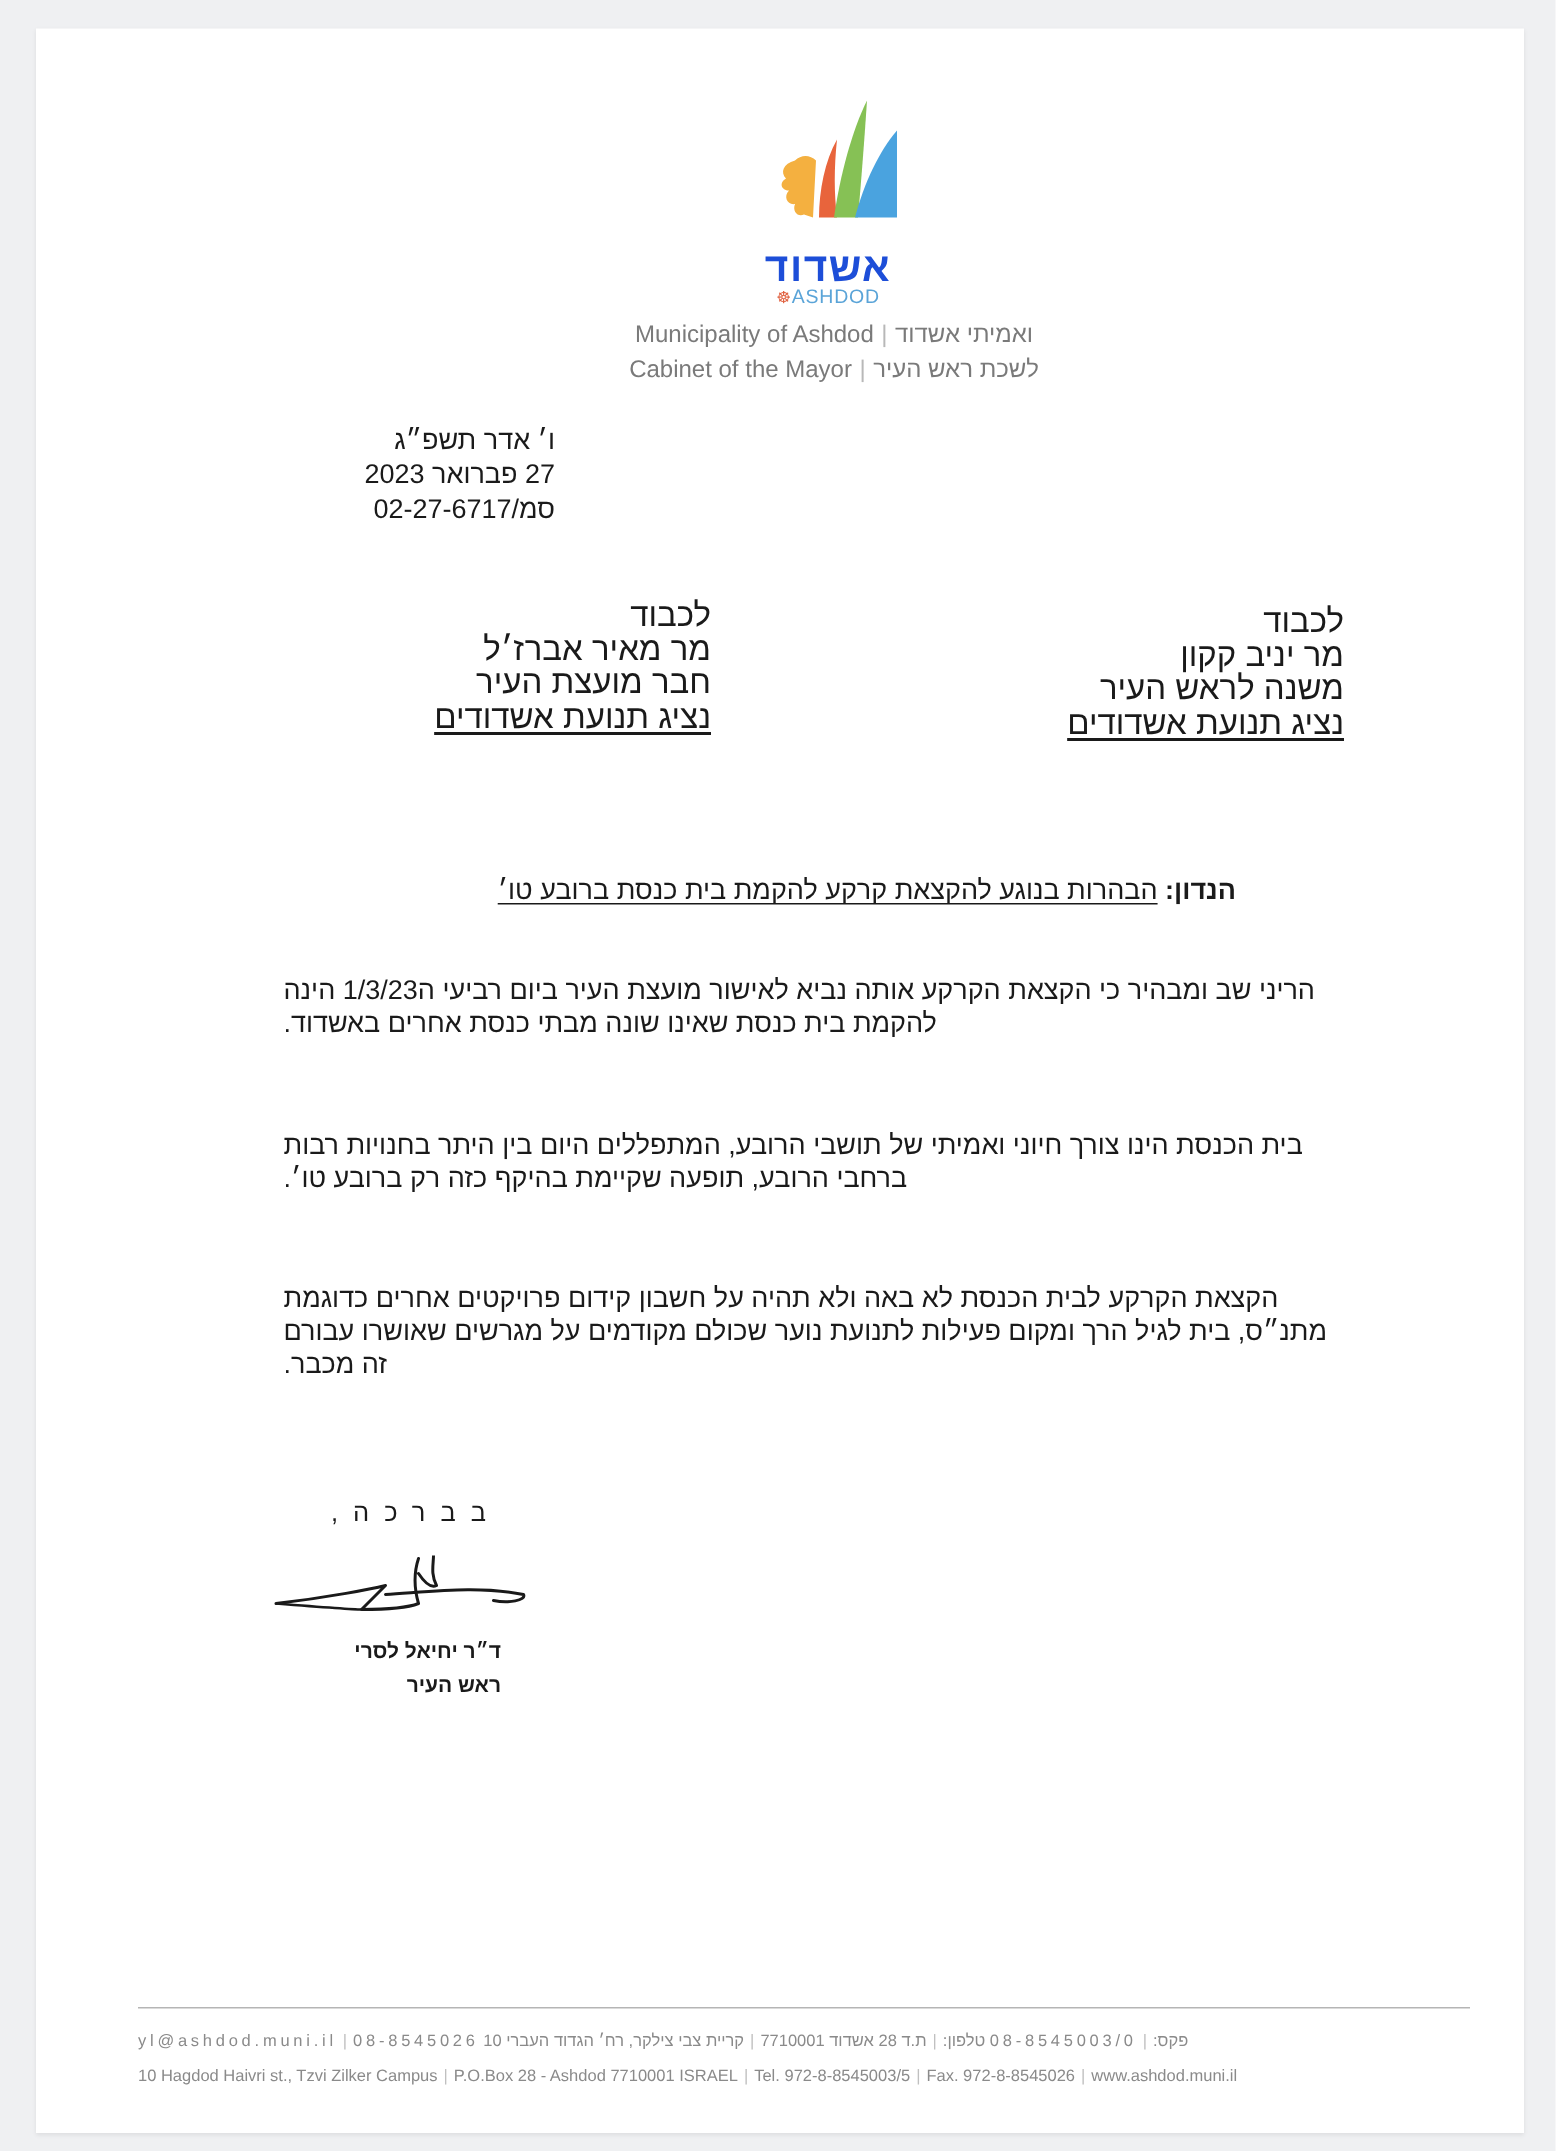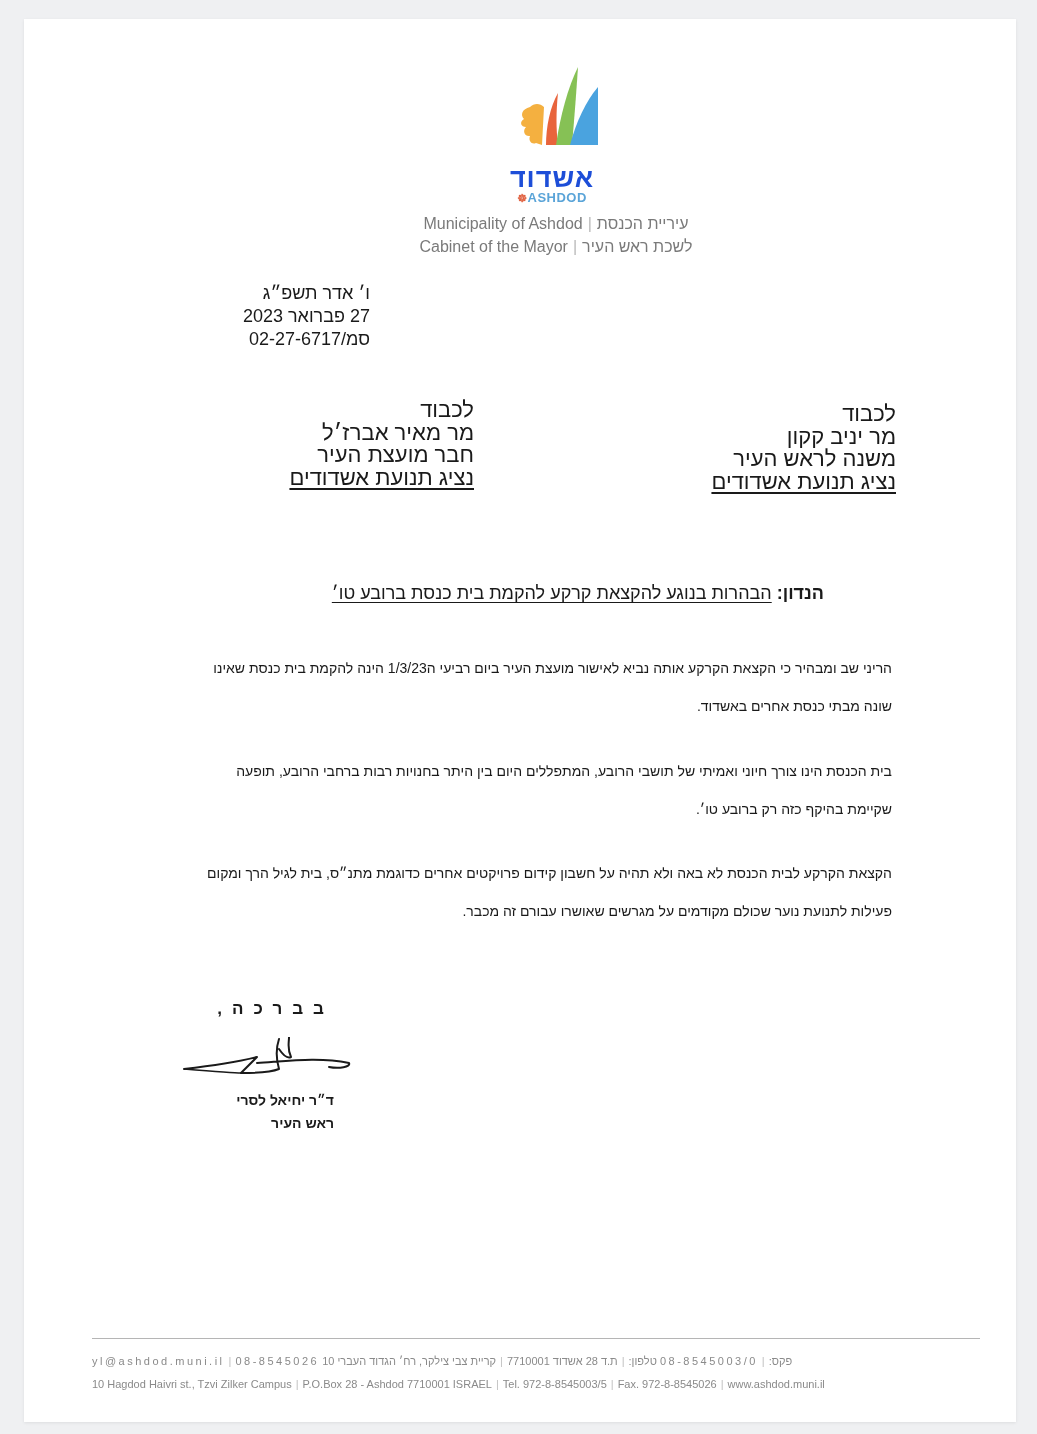--- a/index.html
+++ b/index.html
@@ -10,42 +10,42 @@
   .page {
     position:absolute; left:24px; top:19px; width:992px; height:1403px; background:#ffffff;
     box-shadow:0 1px 3px rgba(0,0,0,0.08);
   }
   .abs { position:absolute; }
   .rtl { direction:rtl; unicode-bidi:embed; }
 
   
   .logo { left:478px; top:48px; width:100px; height:140px; }
   .logo-he { position:absolute; left:0; top:96px; width:100px; text-align:center; color:#1d4ed8; font-weight:bold; font-size:27px; letter-spacing:1px; line-height:30px; }
-  .logo-en { position:absolute; left:0; top:124px; width:100px; text-align:center; color:#5aa4d8; font-size:13px; line-height:14px; letter-spacing:0.5px;font-weight:bold; }
+  .logo-en { position:absolute; left:0; top:124px; width:100px; text-align:center; color:#5aa4d8; font-size:13px; line-height:14px; letter-spacing:0.5px; }
   .logo-en .mark { color:#e0603f; font-size:11px; }
 
   .muni-line { left:372px; width:320px; text-align:center; color:#7a7a7a; font-size:16px; white-space:nowrap; }
   .muni-line .sep { color:#b8b8b8; margin:0 5px; }
 
   .date-block { left:200px; top:263px; width:146px; text-align:right; font-size:18px; line-height:23px; }
   .addr { font-size:22px; line-height:22.5px; text-align:right; }
   .addr .ul { text-decoration:underline; text-underline-offset:3px; }
   .addr-left { left:220px; top:380px; width:230px; }
   .addr-right { left:640px; top:384px; width:232px; }
 
   .subject { left:180px; top:564px; width:620px; text-align:right; font-size:18px; }
   .subject .lbl { font-weight:bold; }
   .subject .txt { text-decoration:underline; text-underline-offset:3px; }
 
-  .para { left:165px; width:703px; text-align:right; font-size:14px; line-height:38px; }
+  .para { left:165px; width:703px; text-align:left; font-size:18px; line-height:22px; }
   .p1 { top:630px; }
   .p2 { top:733px; }
   .p3 { top:835px; }
 
-  .closing { left:160px; top:980px; width:150px; text-align:right; font-size:17px; font-weight:bold; letter-spacing:10px; }
+  .closing { left:160px; top:980px; width:150px; text-align:right; font-size:17px; font-weight:normal; letter-spacing:10px; }
   .signature { left:155px; top:1018px; width:175px; height:46px; }
   .signer { left:160px; top:1070px; width:150px; text-align:right; font-size:14px; font-weight:bold; line-height:23px; }
 
   .footer-rule { left:68px; top:1319px; width:888px; height:1px; background:#b5b5b5; }
   .footer-line { left:68px; width:890px; font-size:11px; color:#8a8a8a; white-space:nowrap; }
   .f1 { top:1336px; }
   .f2 { top:1359px; }
   .footer-line .spread { letter-spacing:2.5px; }
   .footer-line .sep { color:#c0c0c0; margin:0 4px; }
 </style>
@@ -63,21 +63,21 @@
 
       <path d="M54,78 C58,50 66,20 76,0 C74,30 72,55 70,78 Z" fill="#86c155"></path>
 
       <path d="M68,78 C74,55 84,34 96,20 L96,78 Z" fill="#4aa3df"></path>
     </svg>
     <div class="logo-he rtl">אשדוד</div>
     <div class="logo-en"><span class="mark">☸</span><span>ASHDOD</span></div>
   </div>
 
   <div class="abs muni-line" style="top:196px;">
-    <span>Municipality of Ashdod</span><span class="sep">|</span><span class="rtl">עיריית הכנסת</span>
+    <span>Municipality of Ashdod</span><span class="sep">|</span><span class="rtl">ואמיתי אשדוד</span>
   </div>
   <div class="abs muni-line" style="top:219px;">
     <span>Cabinet of the Mayor</span><span class="sep">|</span><span class="rtl">לשכת ראש העיר</span>
   </div>
 
   <div class="abs date-block rtl">
     <div>ו׳ אדר תשפ״ג</div>
     <div>27 פברואר 2023</div>
     <div>סמ/02-27-6717</div>
   </div>

